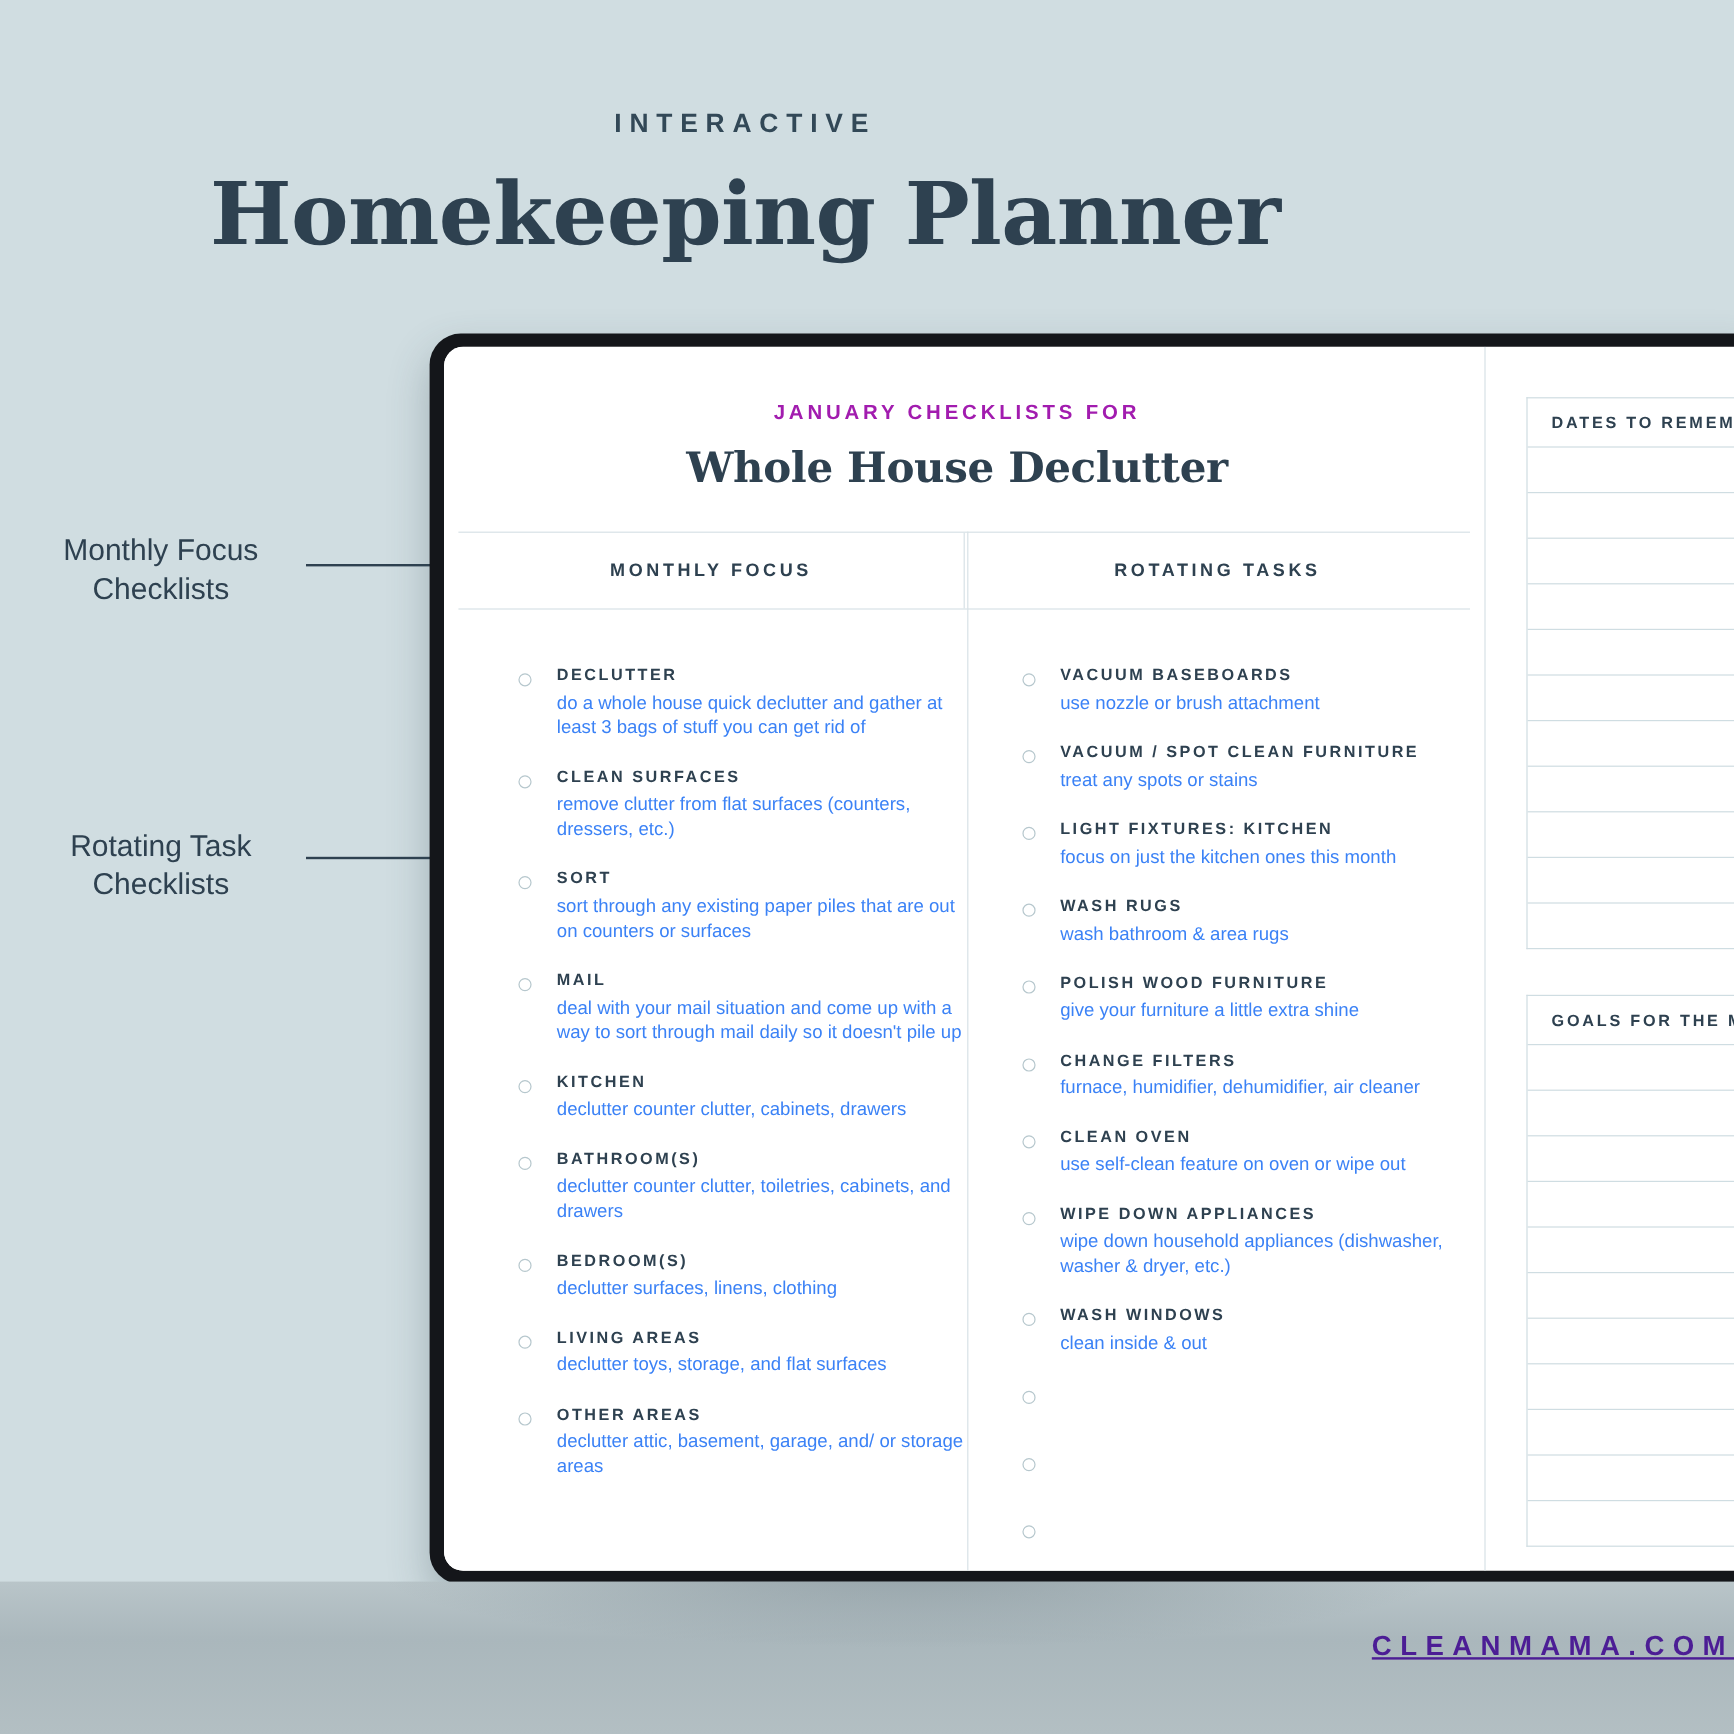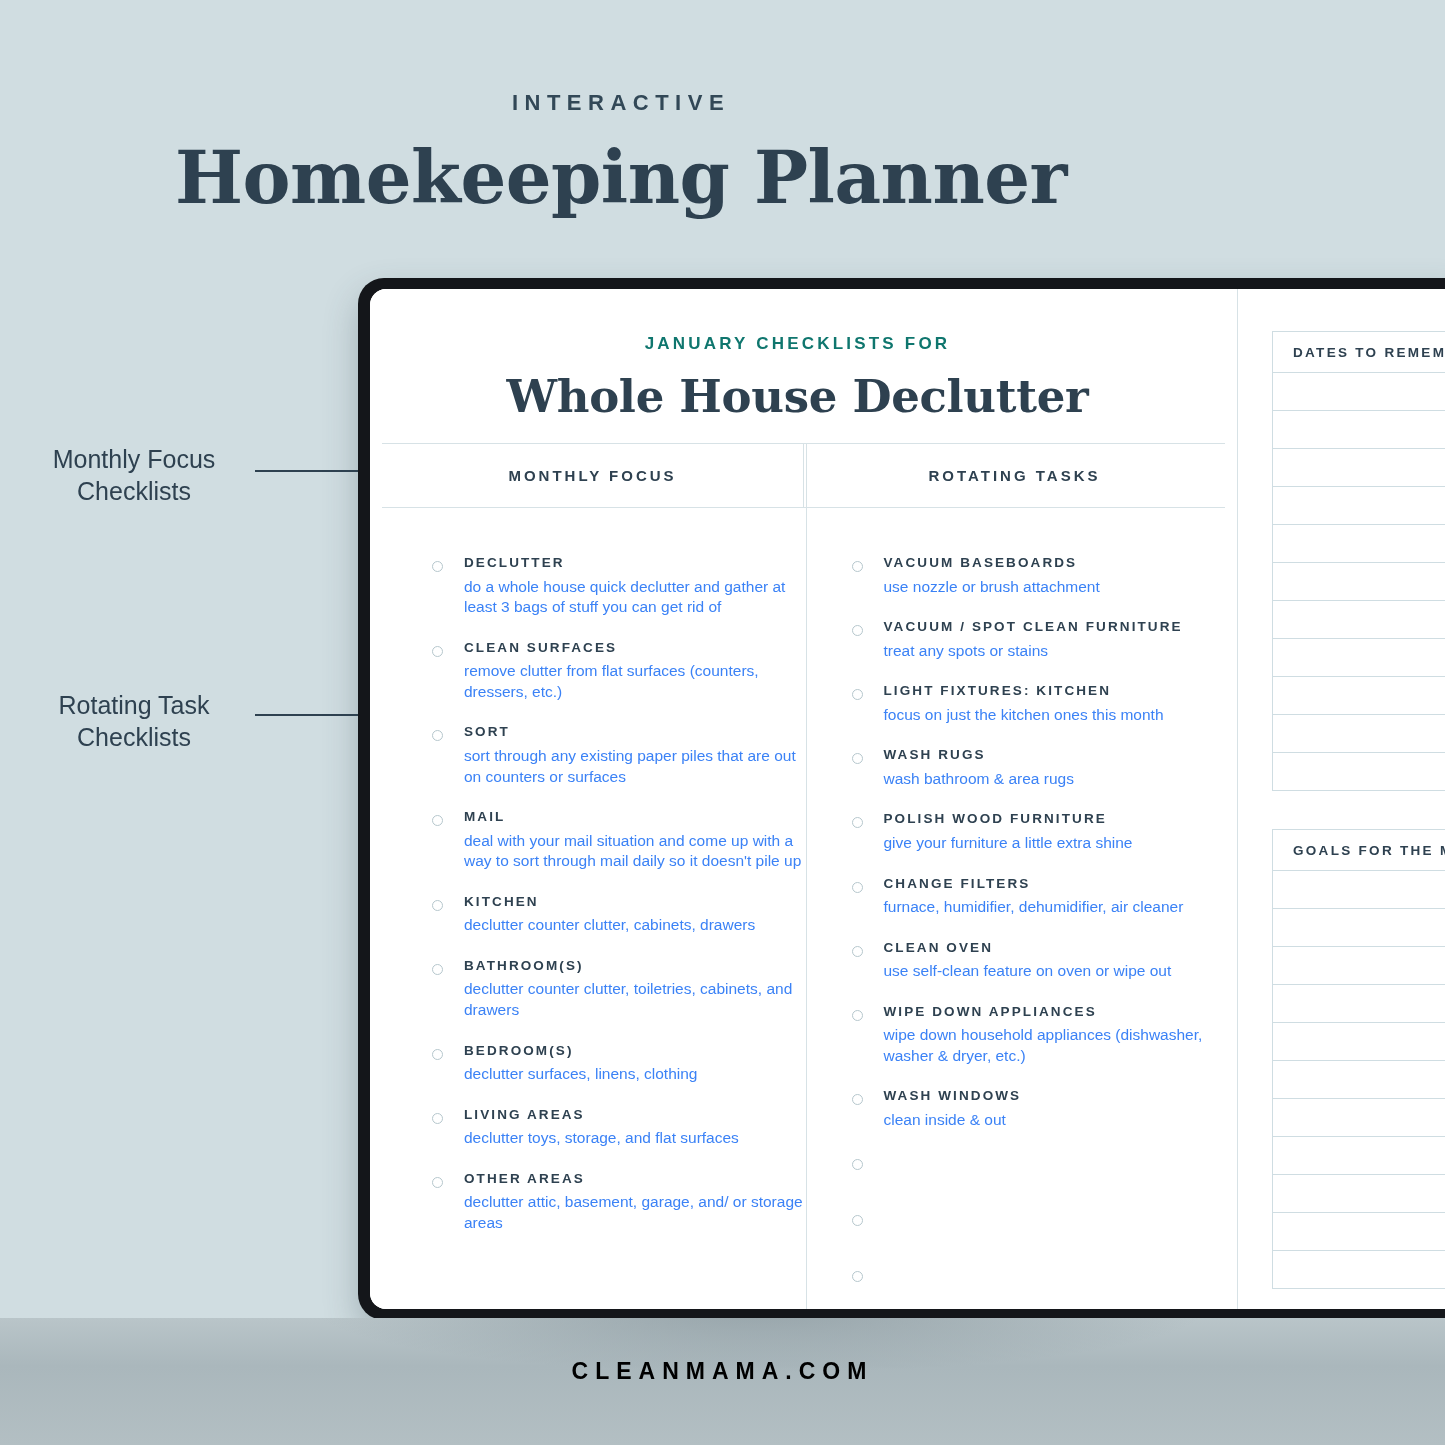--- a/index.html
+++ b/index.html
@@ -118,26 +118,26 @@
   }
 
   .checklist-head {
     padding-top: 45px;
     text-align: center;
   }
   .checklist-kicker {
     font-size: 17px;
     font-weight: 700;
     letter-spacing: 3.2px;
-    color: #0f766e;
+    color: #a21caf;
   }
   .checklist-title {
     margin-top: 16px;
     font-family: "DejaVu Serif", serif;
-    font-size: 45px;
+    font-size: 35px;
     font-weight: 700;
     color: #2e4150;
     letter-spacing: -0.3px;
   }
 
   .col-head-row {
     position: absolute;
     left: 12px; top: 154px;
     width: 843px; height: 65px;
     border-top: 1px solid #d7e2e6;
@@ -232,25 +232,26 @@
   .panel-row {
     height: 38px;
     border-top: 1px solid #cfdde2;
   }
 
   
   .footer {
     position: absolute;
     left: 0; top: 1358px;
     width: 1445px;
-    text-align: center;
+    text-align: right;
     font-size: 23px;
     font-weight: 700;
     letter-spacing: 7px;
-    color: #000000;
+    color: #4c1d95;
+    text-decoration: underline;
   }
 </style>
 </head>
 <body>
 
 <div class="header">
   <div class="eyebrow">INTERACTIVE</div>
   <div class="main-title">Homekeeping Planner</div>
 </div>
 

